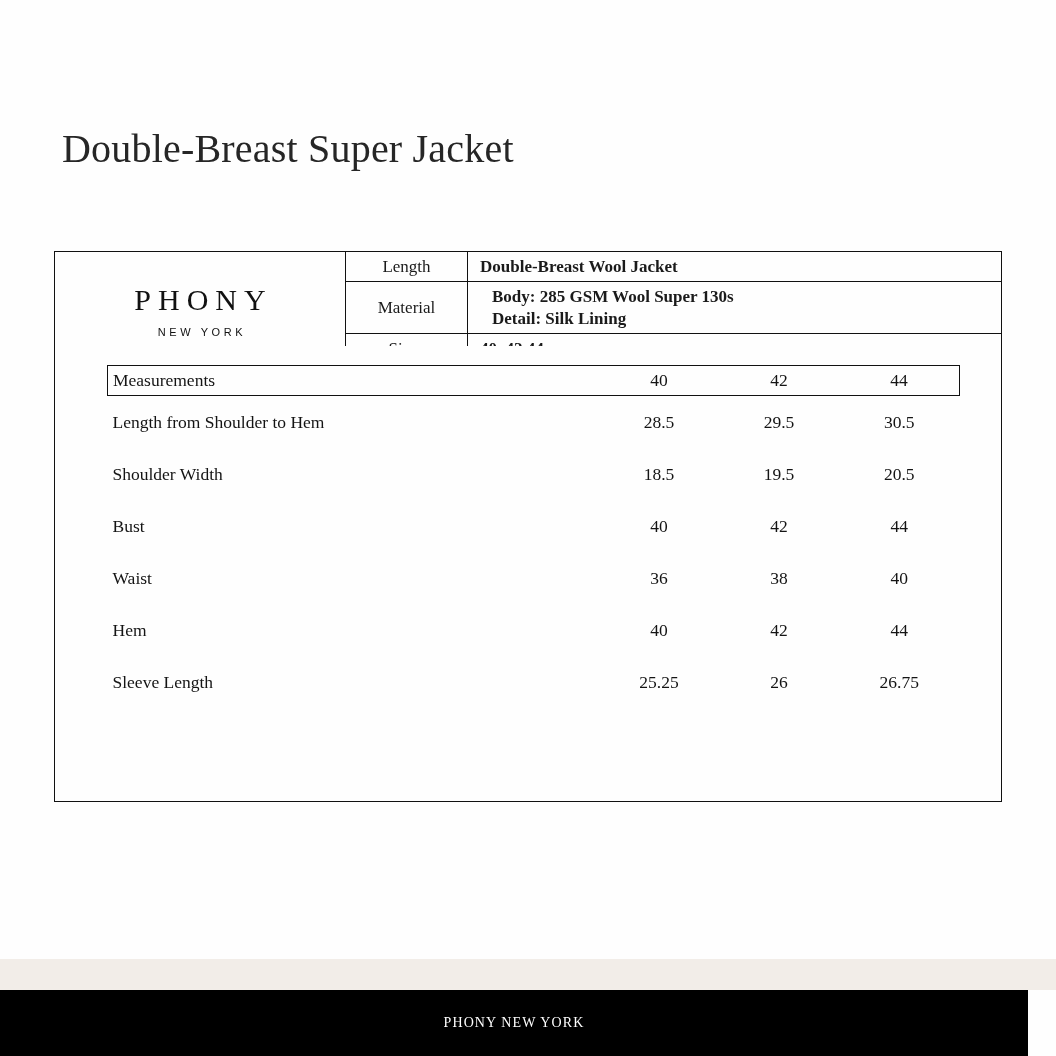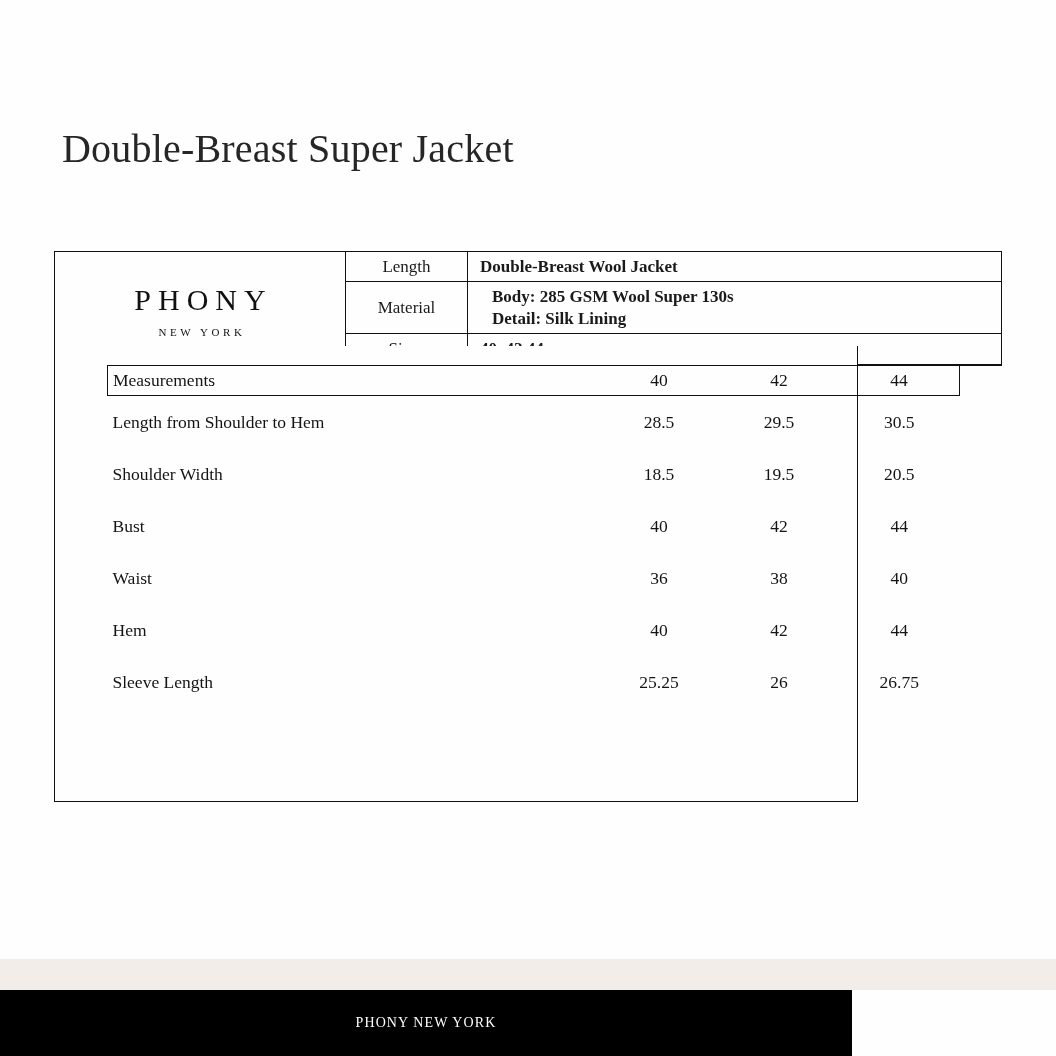--- a/index.html
+++ b/index.html
@@ -63,21 +63,21 @@
   }
   .brand-name {
     font-family: "Liberation Serif", serif;
     font-size: 30px;
     letter-spacing: 7px;
     color: #111;
     padding-left: 7px;
   }
   .brand-sub {
     margin-top: 9px;
-    font-family: Liberation Serif, serif;
+    font-family: Liberation Sans, sans-serif;
     font-size: 11px;
     letter-spacing: 3.6px;
     color: #111;
     padding-left: 4px;
   }
 
   .spec-rows {
     flex: 1;
     display: flex;
     flex-direction: column;
@@ -113,21 +113,21 @@
   }
   .spec-row.r1 { height: 30px; }
   .spec-row.r2 { height: 52px; gap: 12px; }
   .spec-row.r3 { height: 30px; }
 
   
   .meas-area {
     position: absolute;
     left: 54px;
     top: 346px;
-    width: 804px;
+    width: 948px;
     height: 456px;
     border: 1px solid #111;
     border-top: none;
     box-sizing: border-box;
     background: #fefefe;
   }
 
   .meas-table {
     position: absolute;
     left: 52px;
@@ -178,21 +178,21 @@
     left: 0;
     top: 959px;
     width: 1056px;
     height: 31px;
     background: #f2ede8;
   }
   .footer-bar {
     position: absolute;
     left: 0;
     top: 990px;
-    width: 852px;
+    width: 1028px;
     height: 66px;
     background: #000000;
     display: flex;
     align-items: center;
     justify-content: center;
   }
   .footer-text {
     color: #ffffff;
     font-family: "Liberation Serif", serif;
     font-size: 14px;

